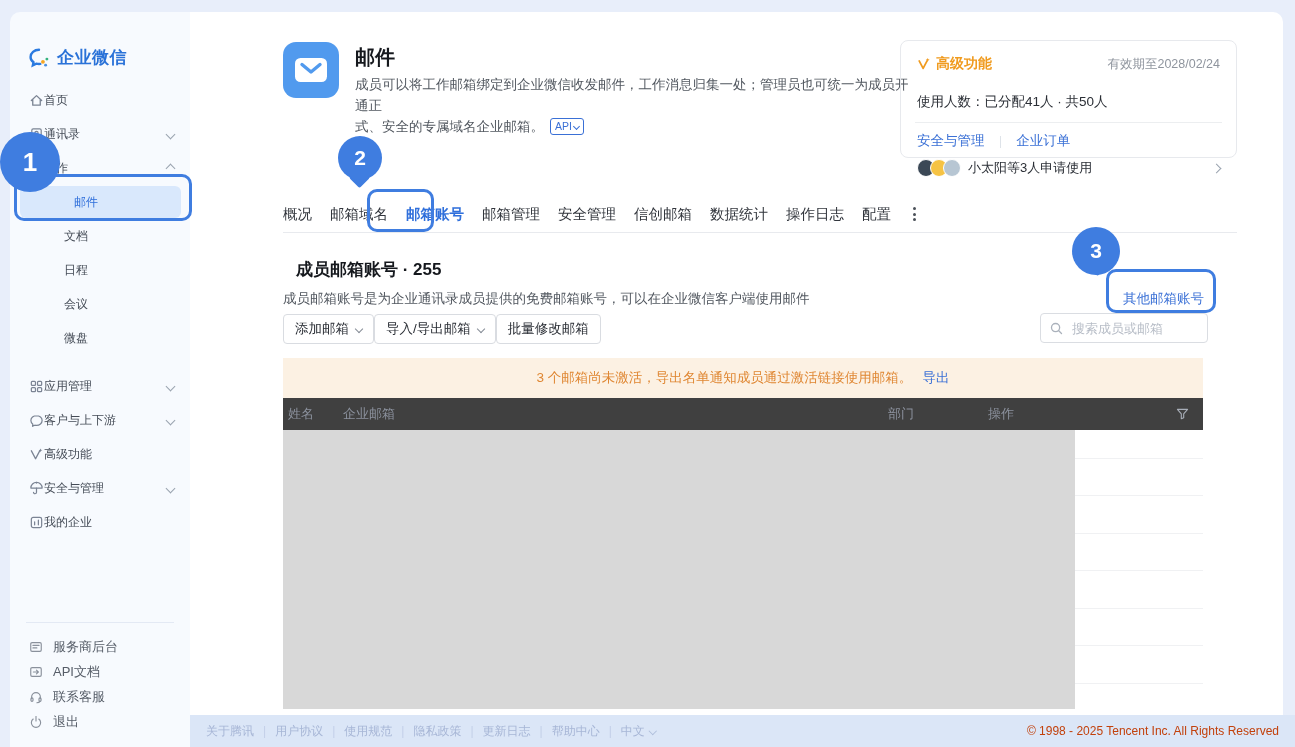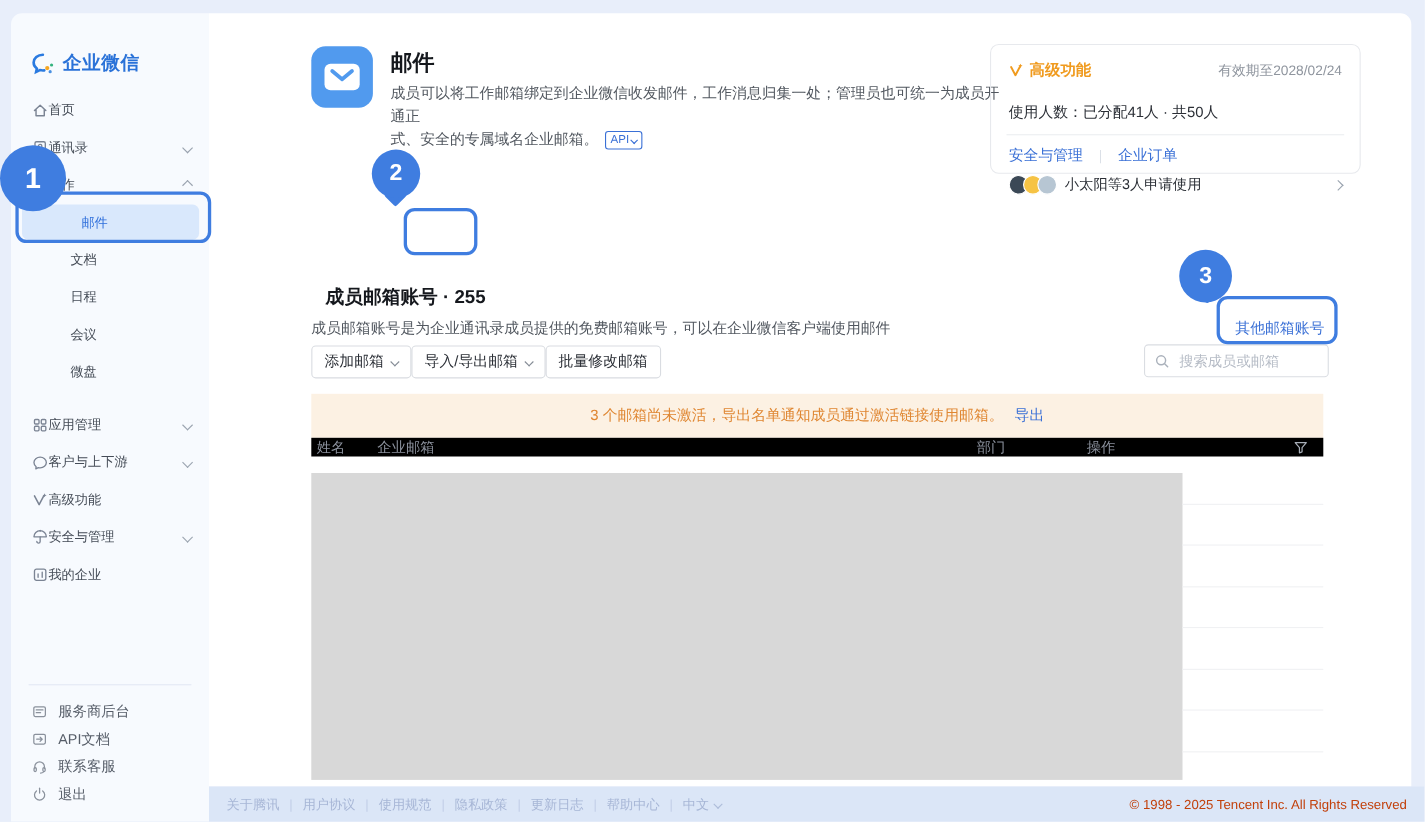--- a/index.html
+++ b/index.html
@@ -71,21 +71,21 @@
   .search{position:absolute;left:850px;top:301px;width:168px;height:30px;border:1px solid #dadde2;
           border-radius:4px;box-sizing:border-box;display:flex;align-items:center;padding:0 9px;gap:7px;}
   .search input{border:none;outline:none;width:100%;font-size:13px;color:#2b2f36;background:transparent;
                 font-family:inherit;}
   .search input::placeholder{color:#b6bcc6;}
   
   .notice{position:absolute;left:93px;top:346px;width:920px;height:40px;background:#fcf1e3;
           display:flex;align-items:center;justify-content:center;font-size:13.5px;color:#df8631;}
   .notice .blue-link{margin-left:10px;}
   
-  .thead{position:absolute;left:93px;top:386px;width:920px;height:17px;background:#000000;
+  .thead{position:absolute;left:93px;top:386px;width:920px;height:32px;background:#404040;
          display:flex;align-items:center;font-size:13px;color:#8c929e;}
   .c1{width:55px;padding-left:5px;} .c2{width:545px;} .c3{width:100px;} .c4{width:100px;}
   .cf{flex:1;display:flex;justify-content:flex-end;padding-right:14px;}
   .grayblock{position:absolute;left:93px;top:418px;width:792px;height:279px;background:#d8d8d8;}
   .rowline{position:absolute;left:885px;width:128px;border-top:1px solid #f0f1f3;}
   
   .footer{position:absolute;left:190px;top:715px;width:1105px;height:32px;background:#dbe6f7;
           display:flex;align-items:center;padding:0 16px;box-sizing:border-box;font-size:12px;color:#a7b6d6;}
   .flinks{display:flex;align-items:center;gap:9px;}
   .fsep{color:#c3cfe8;}
@@ -296,20 +296,36 @@
         <span class="avatars">
           <span class="avatar" style="background:#3b4856"></span>
           <span class="avatar" style="background:#f6c344"></span>
           <span class="avatar" style="background:#b7c6d3"></span>
         </span>
         <span>小太阳等3人申请使用</span>
         <span class="chev right"></span>
       </div>
     </div>
 
+    <div class="tabs">
+      <span class="tab">概况</span>
+      <span class="tab">邮箱域名</span>
+      <span class="tab active">邮箱账号</span>
+      <span class="tab">邮箱管理</span>
+      <span class="tab">安全管理</span>
+      <span class="tab">信创邮箱</span>
+      <span class="tab">数据统计</span>
+      <span class="tab">操作日志</span>
+      <span class="tab">配置</span>
+      <span class="vdots">
+          <i></i>
+          <i></i>
+          <i></i>
+        </span>
+    </div>
 
     <div class="sec-title">成员邮箱账号 · 255</div>
     <div class="sec-sub">成员邮箱账号是为企业通讯录成员提供的免费邮箱账号，可以在企业微信客户端使用邮件</div>
     <div class="other-link">其他邮箱账号</div>
 
     <div class="btnrow">
       <span class="btn">
         <span>添加邮箱</span>
         <span class="chev"></span>
       </span>

